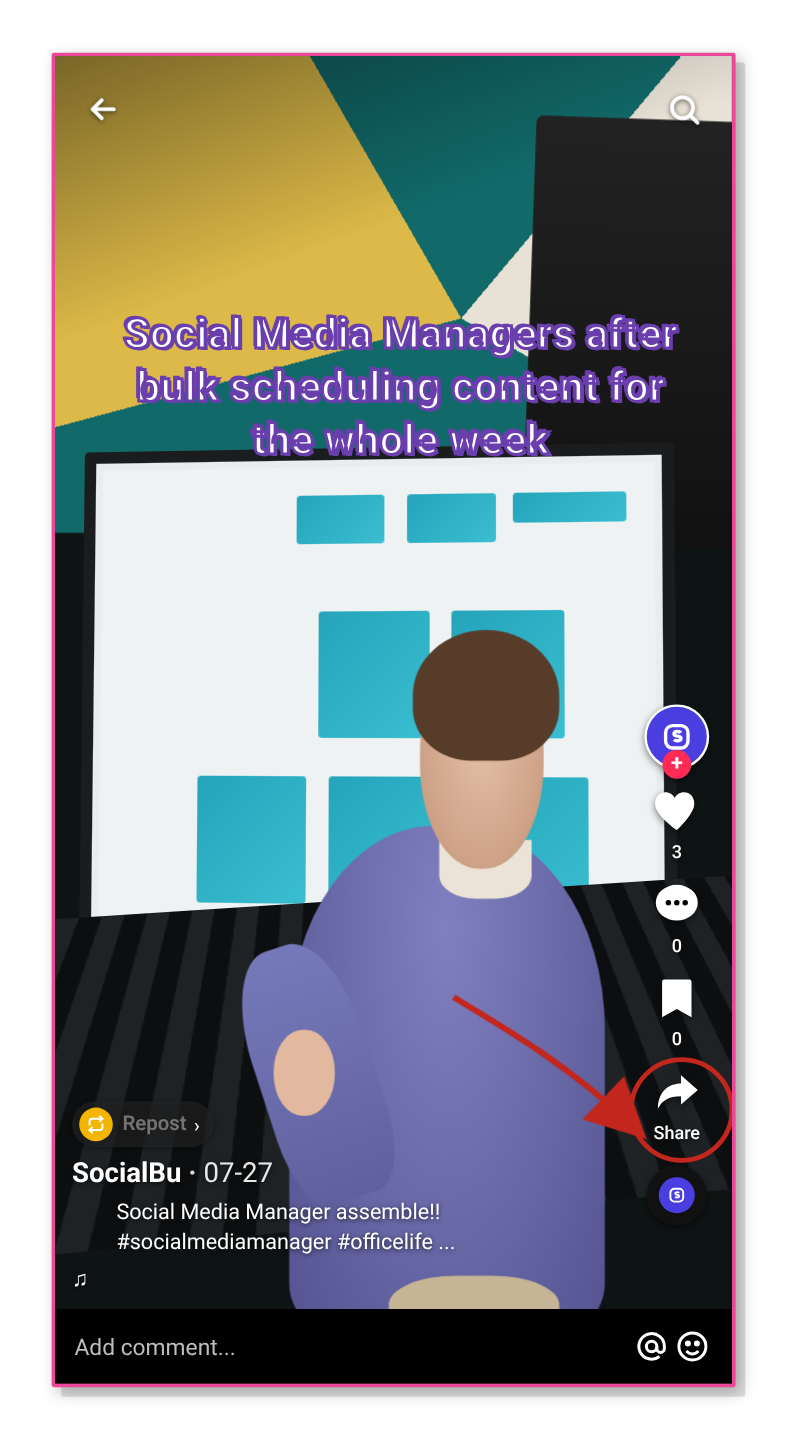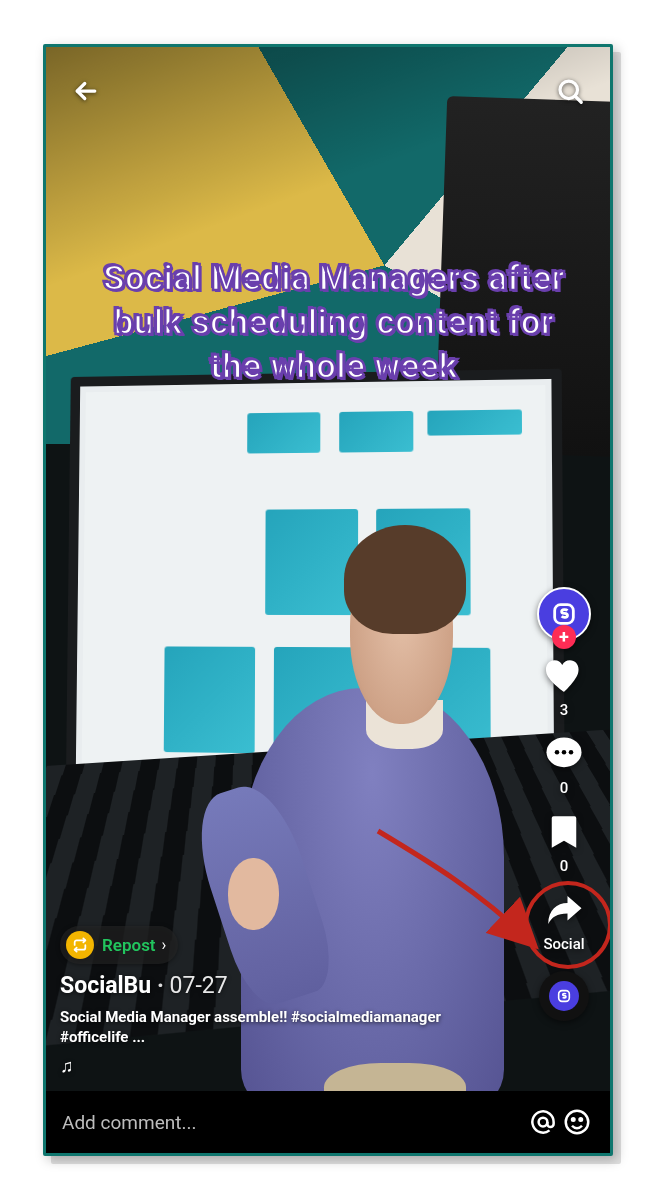--- a/index.html
+++ b/index.html
@@ -6,21 +6,21 @@
   body {
     width:656px; height:1200px;
     background:#fff;
     font-family:-apple-system,BlinkMacSystemFont,"Segoe UI",Roboto,Helvetica,Arial,sans-serif;
     display:flex; align-items:center; justify-content:center;
   }
   .phone-frame {
     position:relative;
     width:570px; height:1112px;
     background:#000;
-    border:3px solid #0f766e;
+    border:3px solid #ec4899;
     border-radius:2px;
     box-shadow:8px 8px 0 rgba(0,0,0,.12), 4px 4px 12px rgba(0,0,0,.25);
     overflow:hidden;
   }
   .video-area {
     position:absolute; top:0; left:0; right:0; bottom:62px;
     overflow:hidden;
   }
   
   .scene {
@@ -195,25 +195,25 @@
     align-self:flex-start;
     cursor:pointer;
   }
   .repost-badge {
     width:28px; height:28px; border-radius:50%;
     background:#f3b500;
     display:flex; align-items:center; justify-content:center;
     color:#fff;
   }
   .repost-badge svg { width:16px; height:16px; }
-  .repost-label { font-size:17px; font-weight:600; color:#22c55e; }
+  .repost-label { font-size:17px; font-weight:600; color:#737373; }
   .repost-chev { color:#fff; font-size:16px; margin-left:-2px; }
   .userline { font-size:23px; font-weight:700; }
   .userline .date { font-weight:400; opacity:.9; }
-  .caption { font-size:15px; font-weight:700; line-height:1.35; }
+  .caption { font-size:18px; font-weight:400; line-height:1.35;margin-left:37px; }
   .sound { display:flex; align-items:center; gap:8px; font-size:17px; }
   .sound .note { font-size:18px; }
   .sound .tx {
     max-width:220px; white-space:nowrap; overflow:hidden; text-overflow:ellipsis;
   }
   
   .comment-bar {
     position:absolute; left:0; right:0; bottom:0; height:62px;
     background:#000; display:flex; align-items:center;
     padding:0 16px; color:#fff;
@@ -324,21 +324,21 @@
         <div class="rail-icon"><svg viewBox="0 0 24 24" fill="#fff">
               <path d="M6 3h12a1 1 0 0 1 1 1v17l-7-4-7 4V4a1 1 0 0 1 1-1z"></path>
             </svg></div>
         <div class="count">0</div>
       </div>
 
       <div class="rail-item">
         <div class="rail-icon"><svg viewBox="0 0 24 24" fill="#fff">
               <path d="M14 4l8 7-8 7v-4c-6 0-9 2-11 6 0-8 5-12 11-12V4z"></path>
             </svg></div>
-        <div class="lbl">Social</div>
+        <div class="lbl">Share</div>
       </div>
 
       <div class="rail-item" style="margin-top:4px">
         <div class="disc">
           <div class="disc-inner">
             <svg viewBox="0 0 24 24" fill="none" stroke="#fff" stroke-width="2.4">
                 <rect x="4" y="4" width="16" height="16" rx="5"></rect>
                 <path d="M15 9c-1-1-5-1.5-5 1s5 .5 5 3-4 2-5 1"></path>
               </svg>
           </div>

